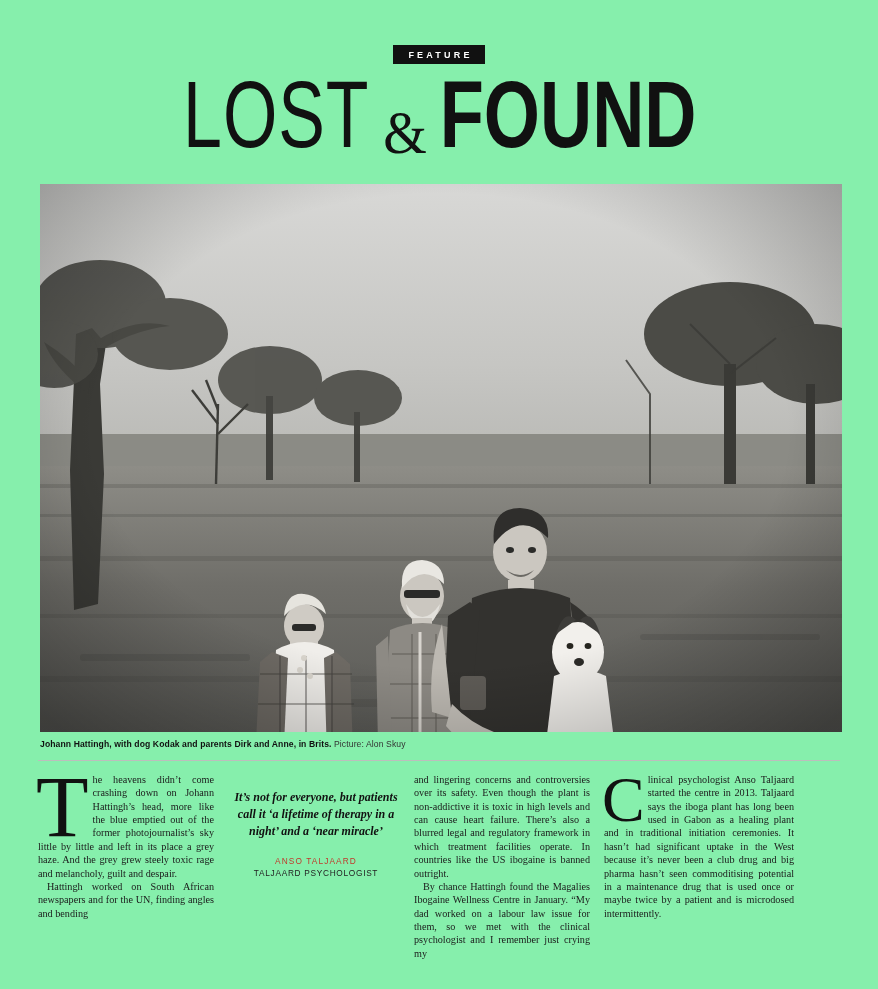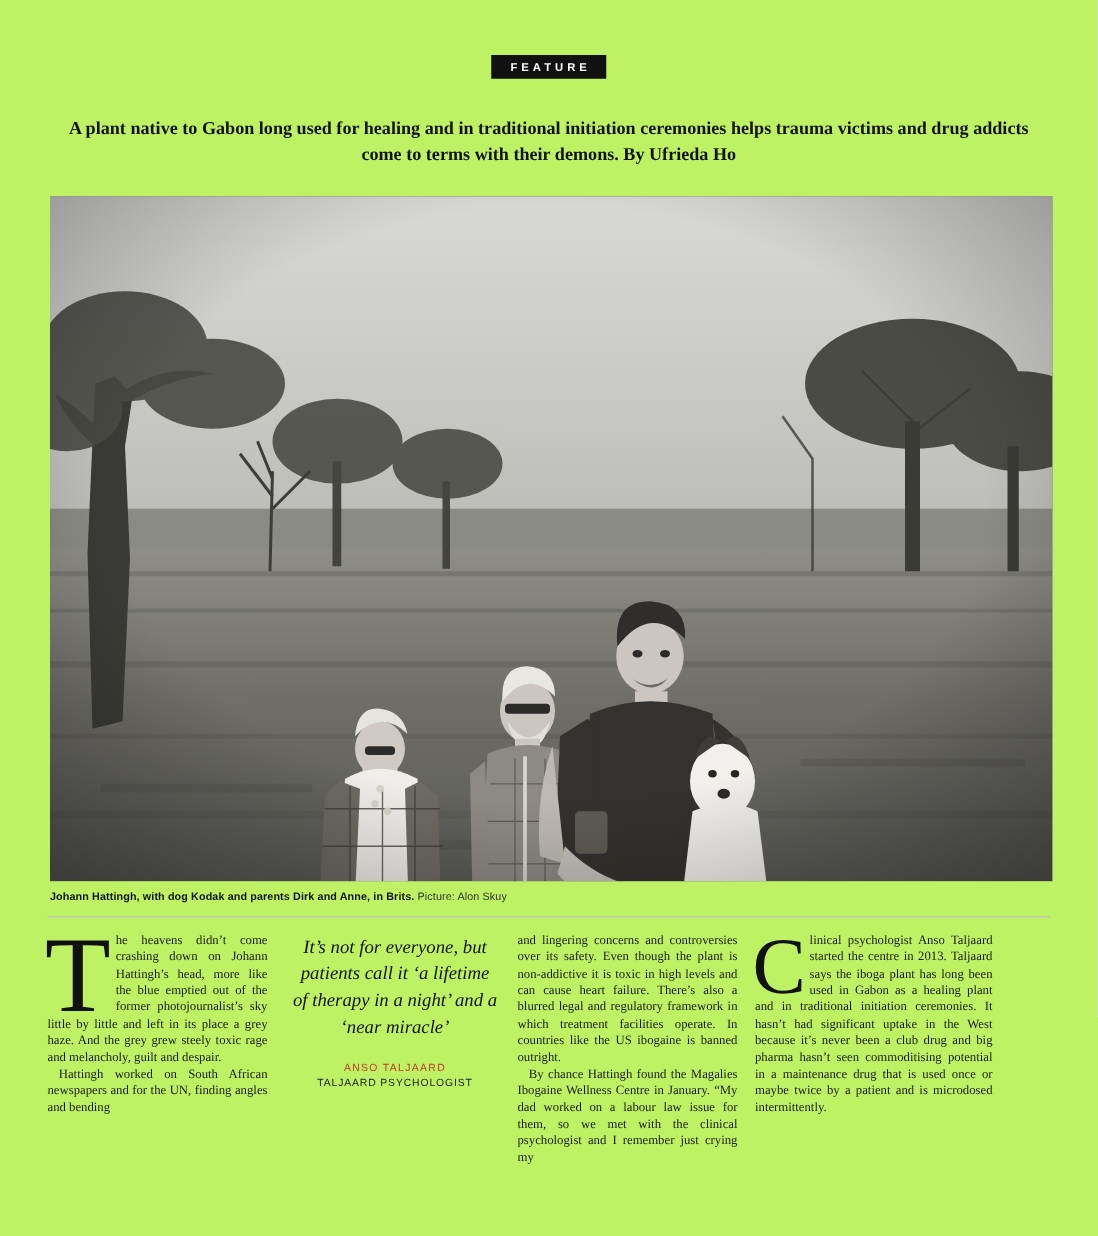--- a/index.html
+++ b/index.html
@@ -12,21 +12,21 @@
     height: 989px;
     overflow: hidden;
     font-family: "Liberation Serif", serif;
     color: #1a1a1a;
     position: relative;
   }
   .page {
     position: relative;
     width: 878px;
     height: 989px;
-    background: #bef264;
+    background: #86efac;
     box-sizing: border-box;
     padding: 0 38px;
   }
 
   
   .kicker-wrap {
     text-align: center;
     padding-top: 44px;
   }
   .kicker {
@@ -158,25 +158,25 @@
   .pull-col {
     width: 186px;
     padding-right: 16px;
     padding-left: 6px;
     box-sizing: border-box;
     text-align: center;
   }
   .pullquote {
     font-family: "Liberation Serif", serif;
     font-style: italic;
-    font-weight: normal;
-    font-size: 15px;
+    font-weight: bold;
+    font-size: 12px;
     line-height: 1.42;
     color: #111;
-    margin-top: 2px;
+    margin-top: 16px;
   }
   .attrib-name {
     font-family: "Liberation Sans", sans-serif;
     font-size: 8.3px;
     font-weight: normal;
     letter-spacing: 1.1px;
     color: #c0392b;
     margin-top: 16px;
   }
   .attrib-role {
@@ -196,22 +196,24 @@
 </style>
 </head>
 <body>
 
 <div class="page">
 
   <div class="kicker-wrap">
     <span class="kicker">FEATURE</span>
   </div>
 
-
-  <div class="standfirst">A plant native to Gabon long used for healing and in traditional initiation ceremonies helps trauma victims and drug addicts come to terms with their demons. By Ufrieda Ho</div>
+  <div class="headline">
+    <span class="lost">LOST</span><span class="amp">&amp;</span><span class="found">FOUND</span>
+  </div>
+
 
   <div class="photo-wrap">
     <div class="photo">
       <svg width="802" height="548" viewBox="0 0 802 548" xmlns="http://www.w3.org/2000/svg" role="img" aria-label="Black and white photo of a family standing in a field">
         <defs>
           <linearGradient id="sky" x1="0" y1="0" x2="0" y2="1">
             <stop offset="0%" stop-color="#d8d8d6"></stop>
             <stop offset="60%" stop-color="#c6c6c3"></stop>
             <stop offset="100%" stop-color="#b6b6b2"></stop>
           </linearGradient>

